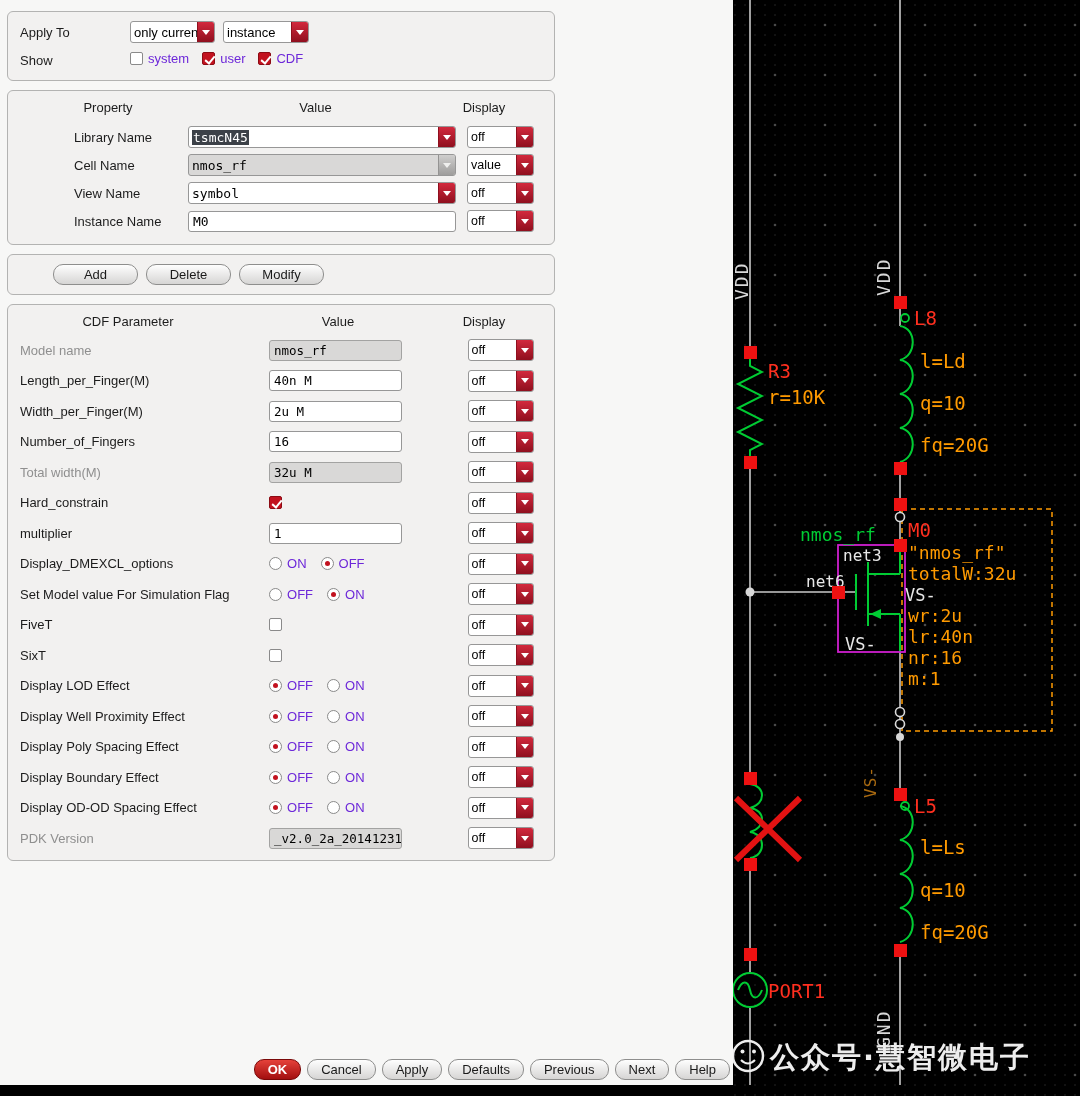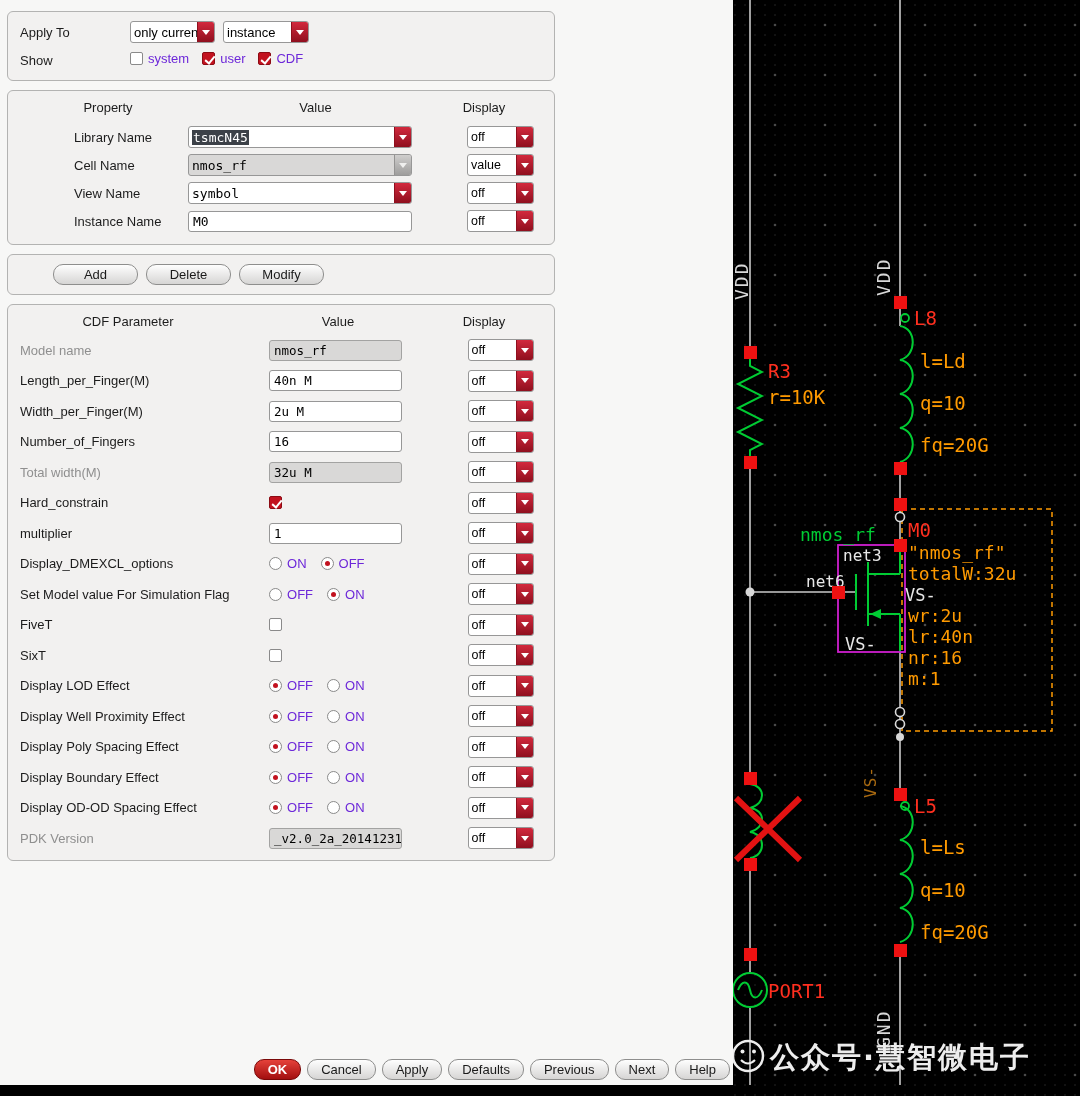--- a/index.html
+++ b/index.html
@@ -52,21 +52,21 @@
   .btn.primary{background:linear-gradient(#e5423a,#a30f0f);border-color:#7a0808;color:#fff;font-weight:bold}
 
   
   .attr-btn-row{display:flex;gap:10px;padding:2px 0 6px 88px}
   .attr-headers{display:flex;font-size:13px;color:#1c1c1c;padding:3px 0 5px 0}
   .attr-headers .h-prop{width:200px;text-align:center}
   .attr-headers .h-val{width:215px;text-align:center}
   .attr-headers .h-disp{margin-left:auto;width:100px;text-align:center;margin-right:20px}
   .prop-row{display:flex;align-items:center;margin:6px 0;padding-left:66px}
   .prop-row .plabel{width:114px;font-size:13px;color:#1c1c1c}
-  .pfield{width:224px}
+  .pfield{width:268px}
   .field{height:21px;border:1px solid #979797;border-radius:3px;background:#fff;display:flex;align-items:center;padding:0 4px;overflow:hidden}
   .field.disabled{background:#d9d8d7;border-color:#a3a3a2}
   .prop-row .combo.display,.cdf-row .combo.display{margin-left:auto;margin-right:20px}
 
   .action-row{display:flex;gap:8px;padding:3px 0 3px 45px}
   .action-row .btn{min-width:85px}
 
   
   .cdf-headers{display:flex;font-size:13px;color:#1c1c1c;padding:3px 0 6px 0}
   .cdf-headers .h1{width:240px;text-align:center}

